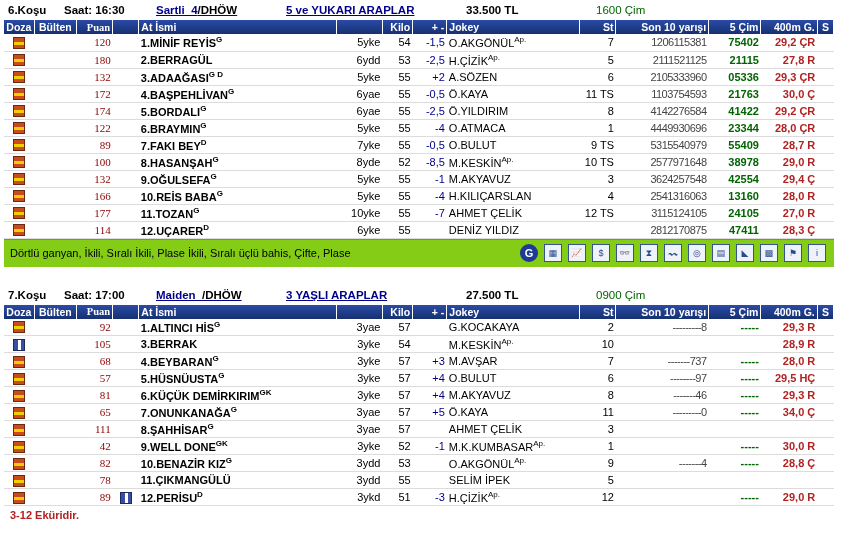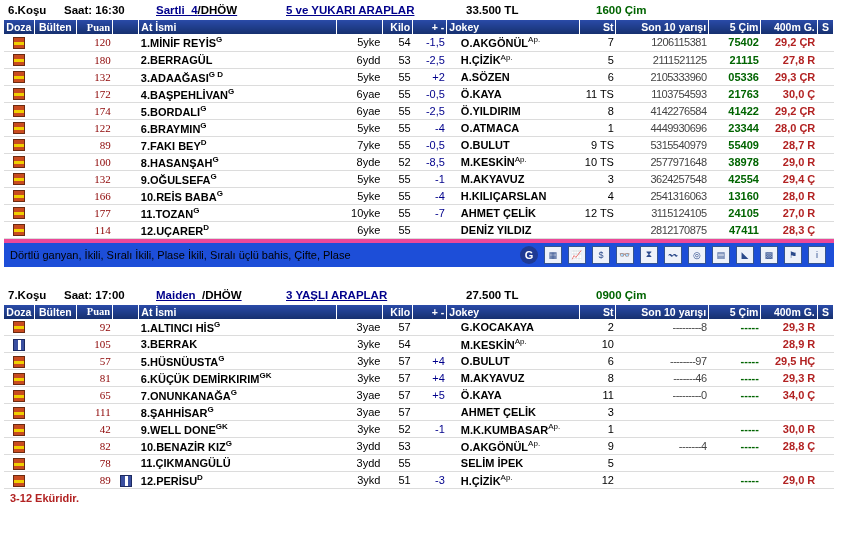--- a/index.html
+++ b/index.html
@@ -31,21 +31,21 @@
     width: 130px;
   }
   .race-header .rh-cond .cond-plain { color: #000; text-decoration: none; }
   .race-header .rh-group {
     color: #00008B;
     text-decoration: underline;
     width: 180px;
     text-align: left;
   }
   .race-header .rh-prize { color: #000; width: 130px; text-align: left; }
-  .race-header .rh-dist { color: #006400; font-weight: bold; text-align: right; }
+  .race-header .rh-dist { color: #006400; font-weight: normal; text-align: right; }
 
   table.rt { border-collapse: collapse; width: 830px; table-layout: fixed; }
   table.rt th {
     background: #1f3a93;
     background: linear-gradient(#2a4ba8, #16306f);
     color: #ffffff;
     font-size: 10.5px;
     font-weight: bold;
     height: 14px;
     padding: 0 2px;
@@ -74,21 +74,21 @@
   .col-pm     { width: 34px; text-align: right; color: #00008B; padding-right: 6px; }
   .col-jokey  { width: 132px; }
   .col-st     { width: 36px; text-align: right; padding-right: 6px; }
   .col-son10  { width: 92px; text-align: right; padding-right: 4px; }
   .col-5cim   { width: 52px; text-align: right; color: #006400; font-weight: bold; padding-right: 4px; }
   .col-400    { width: 56px; text-align: right; color: #B22222; font-weight: bold; padding-right: 4px; }
   .col-s      { width: 16px; text-align: center; }
 
   .horse-name { font-weight: bold; }
   .sup { font-size: 8px; vertical-align: super; font-weight: bold; }
-  .jockey-name { font-weight: bold; margin-left: 12px; }
+  .jockey-name { font-weight: normal; }
   .jockey-ap { font-size: 8px; vertical-align: super; font-weight: normal; }
   .dashes { color: #444; letter-spacing: -0.5px; text-align: right; }
 
   .silk-ico {
     display: inline-block;
     width: 12px; height: 12px;
     vertical-align: middle;
     position: relative;
   }
   .silk-a { background: #c94b1f; border: 1px solid #6b2a10; }
@@ -99,22 +99,22 @@
   .silk-b { background: #3a4fa0; border: 1px solid #1d2a60; }
   .silk-b::after {
     content: ""; position: absolute; left: 4px; top: 0;
     width: 3px; height: 100%; background: #ffffff;
   }
 
   .footer-bar {
     display: flex;
     align-items: center;
     height: 28px;
-    border-top: 4px solid #ec4899;
-    background: #1d4ed8;
+    border-top: 1px solid #ec4899;
+    background: #84cc16;
     padding-left: 6px;
   }
   .footer-text { font-size: 11px; color: #000; flex: 1; }
   .note-line { font-size: 11px; font-weight: bold; color: #B22222; padding: 3px 0 0 6px; }
   .icon-row { display: flex; align-items: center; gap: 6px; padding-right: 8px; }
   .ic {
     width: 18px; height: 18px;
     display: inline-flex; align-items: center; justify-content: center;
     font-size: 12px; color: #2b4a8b;
   }
@@ -430,20 +430,36 @@
             <td class="col-jokey"><span class="jockey-name">M.KESKİN</span><span class="jockey-ap">Ap.</span></td>
             <td class="col-st">10</td>
             <td class="col-son10 dashes"></td>
             <td class="col-5cim"></td>
             <td class="col-400">28,9 R</td>
             <td class="col-s"></td>
           </tr>
           <tr class="row">
             <td class="col-doza"><span class="silk-ico silk-a"></span></td>
             <td class="col-bulten"></td>
+            <td class="col-puan">68</td>
+            <td class="col-silk"></td>
+            <td class="col-at"><span class="horse-name">4.BEYBARAN</span><span class="sup">G</span></td>
+            <td class="col-kilo">3yke</td>
+            <td class="col-kg">57</td>
+            <td class="col-pm">+3</td>
+            <td class="col-jokey"><span class="jockey-name">M.AVŞAR</span></td>
+            <td class="col-st">7</td>
+            <td class="col-son10 dashes">-------737</td>
+            <td class="col-5cim">-----</td>
+            <td class="col-400">28,0 R</td>
+            <td class="col-s"></td>
+          </tr>
+          <tr class="row">
+            <td class="col-doza"><span class="silk-ico silk-a"></span></td>
+            <td class="col-bulten"></td>
             <td class="col-puan">57</td>
             <td class="col-silk"></td>
             <td class="col-at"><span class="horse-name">5.HÜSNÜUSTA</span><span class="sup">G</span></td>
             <td class="col-kilo">3yke</td>
             <td class="col-kg">57</td>
             <td class="col-pm">+4</td>
             <td class="col-jokey"><span class="jockey-name">O.BULUT</span></td>
             <td class="col-st">6</td>
             <td class="col-son10 dashes">--------97</td>
             <td class="col-5cim">-----</td>

